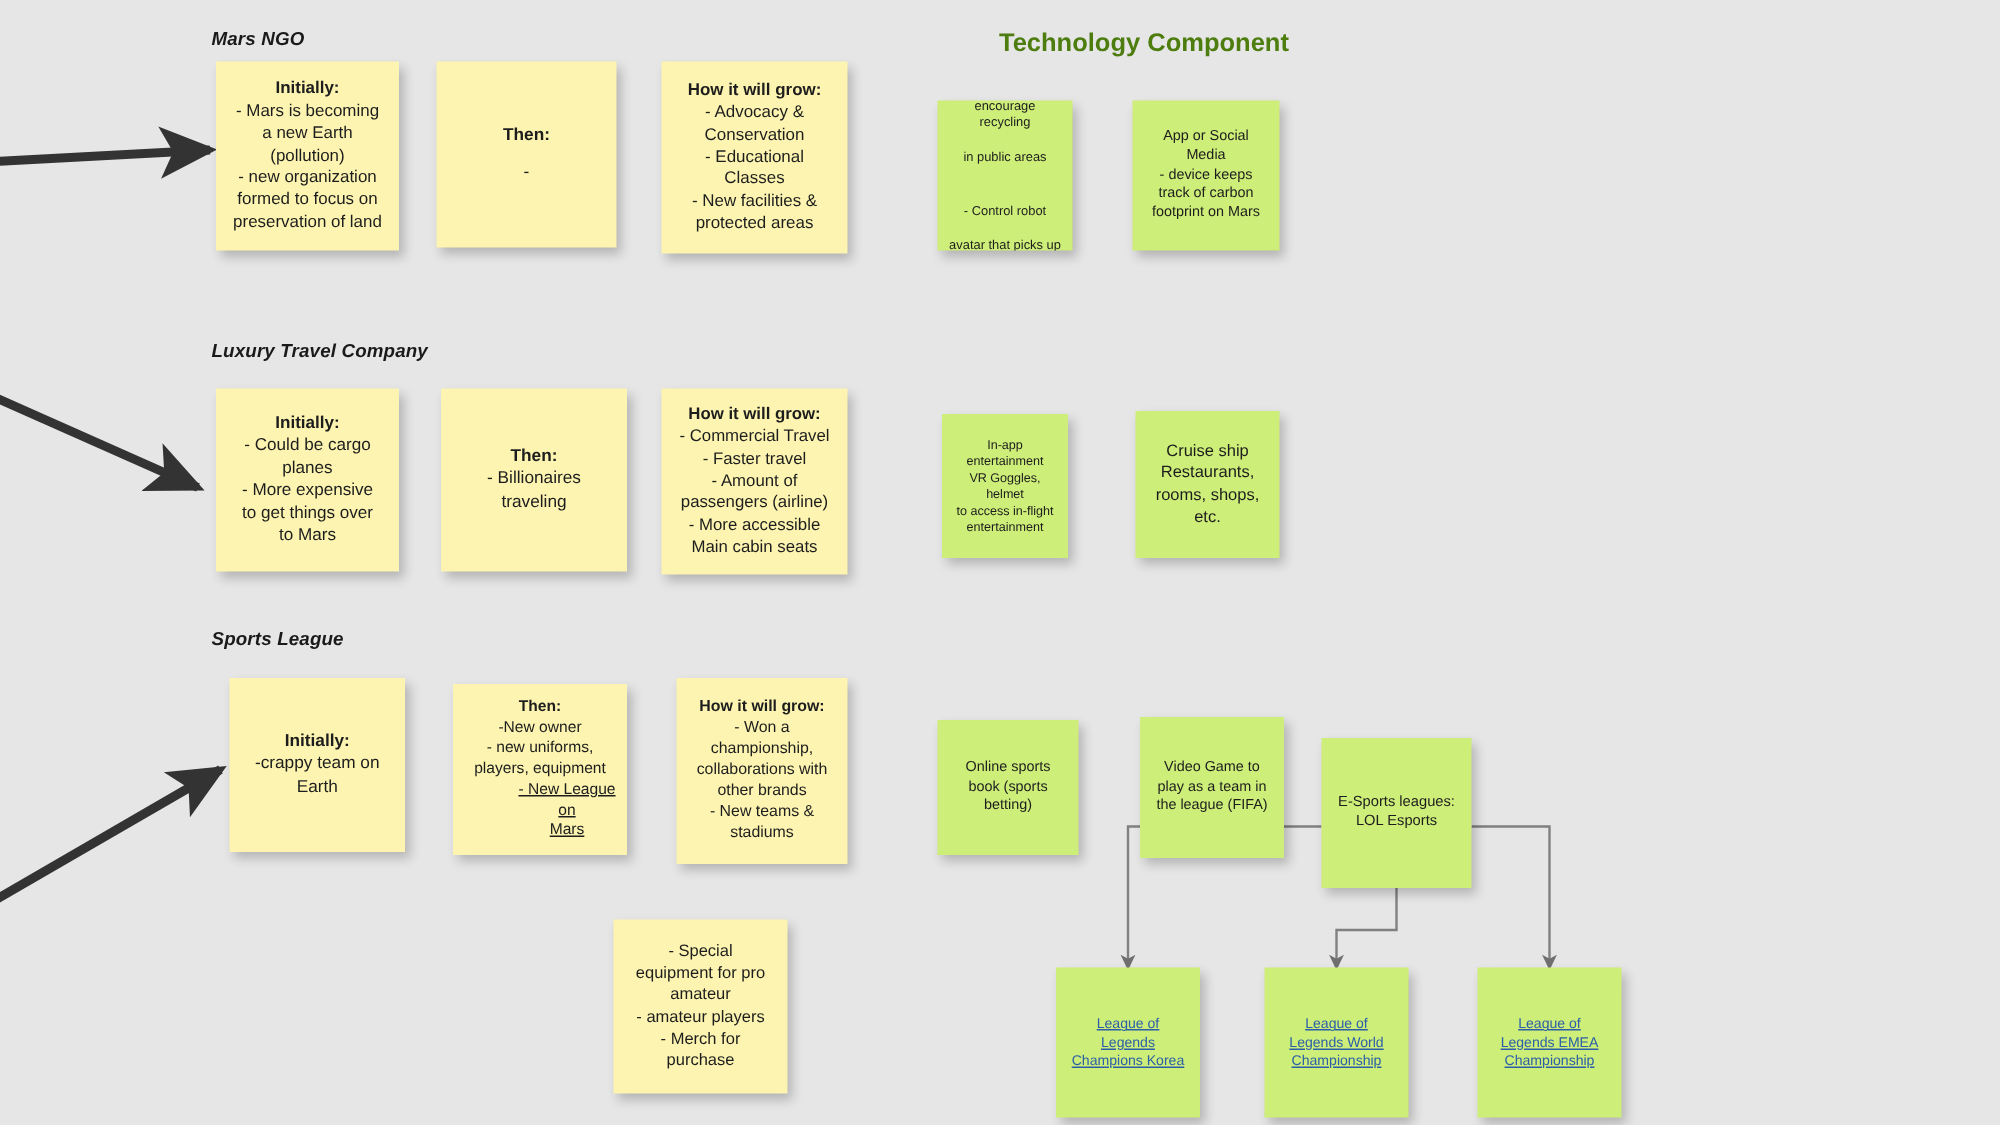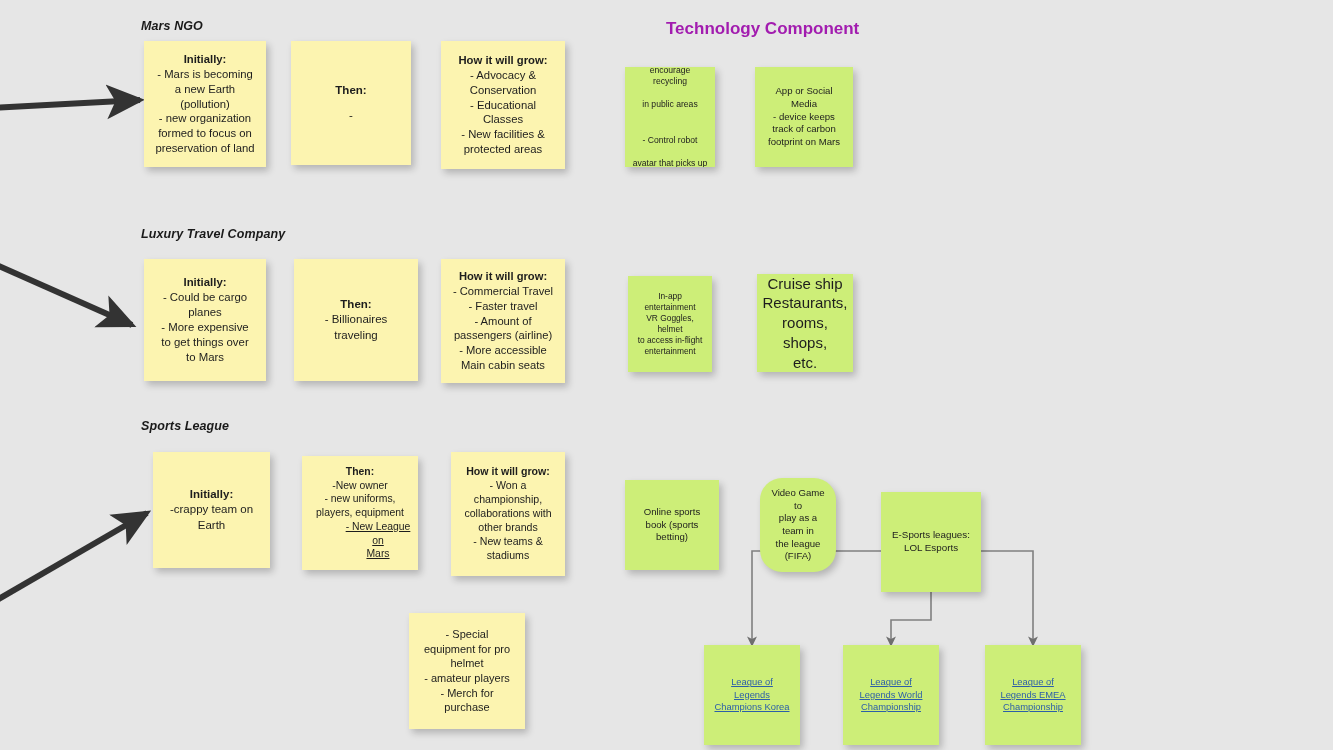--- a/index.html
+++ b/index.html
@@ -24,21 +24,21 @@
     font-weight: bold;
     color: #1a1a1a;
     letter-spacing: .1px;
     white-space: nowrap;
     font-style: italic;
   }
   .section-title {
     position: absolute;
     font-size: 17px;
     font-weight: bold;
-    color: #a21caf;
+    color: #4d7c0f;
     white-space: nowrap;
   }
   .note {
     position: absolute;
     box-sizing: border-box;
     padding: 23px 7px;
     display: flex;
     flex-direction: column;
     justify-content: center;
     align-items: center;
@@ -173,21 +173,21 @@
 
   <div class="note green" style="left:628px; top:276px; width:84px; height:96px; font-size:8.4px;">
     <span class="ln">In-app</span>
     <span class="ln">entertainment</span>
     <span class="gap"></span>
     <span class="ln">VR Goggles, helmet</span>
     <span class="ln">to access in-flight</span>
     <span class="ln">entertainment</span>
   </div>
 
-  <div class="note green" style="left:757px; top:274px; width:96px; height:98px; font-size:15px;">
+  <div class="note green" style="left:757px; top:274px; width:96px; height:98px; font-size:11px;">
     <span class="ln">Cruise ship</span>
     <span class="gap"></span>
     <span class="ln">Restaurants,</span>
     <span class="ln">rooms, shops,</span>
     <span class="ln">etc.</span>
   </div>
 
   <div class="note yellow" style="left:153px; top:452px; width:117px; height:116px; font-size:11.5px;">
     <span class="ln hd">Initially:</span>
     <span class="ln">-crappy team on</span>
@@ -209,33 +209,33 @@
     <span class="ln">championship,</span>
     <span class="ln">collaborations with</span>
     <span class="ln">other brands</span>
     <span class="ln">- New teams &amp;</span>
     <span class="ln">stadiums</span>
   </div>
 
   <div class="note yellow" style="left:409px; top:613px; width:116px; height:116px; font-size:11px;align-items:center;">
     <span class="ln">- Special</span>
     <span class="ln">equipment for pro</span>
-    <span class="ln">helmet</span>
+    <span class="ln">amateur</span>
     <span class="ln">- amateur players</span>
     <span class="ln">- Merch for</span>
     <span class="ln">purchase</span>
   </div>
 
   <div class="note green" style="left:625px; top:480px; width:94px; height:90px; font-size:9.6px;">
     <span class="ln">Online sports</span>
     <span class="ln">book (sports</span>
     <span class="ln">betting)</span>
   </div>
 
-  <div class="note green" style="left:760px; top:478px; width:76px; height:94px; font-size:9.6px;border-radius:22px;">
+  <div class="note green" style="left:760px; top:478px; width:96px; height:94px; font-size:9.6px;">
     <span class="ln">Video Game to</span>
     <span class="ln">play as a team in</span>
     <span class="ln">the league (FIFA)</span>
   </div>
 
   <div class="note green" style="left:881px; top:492px; width:100px; height:100px; font-size:9.8px;">
     <span class="ln">E-Sports leagues:</span>
     <span class="ln">LOL Esports</span>
   </div>
 

